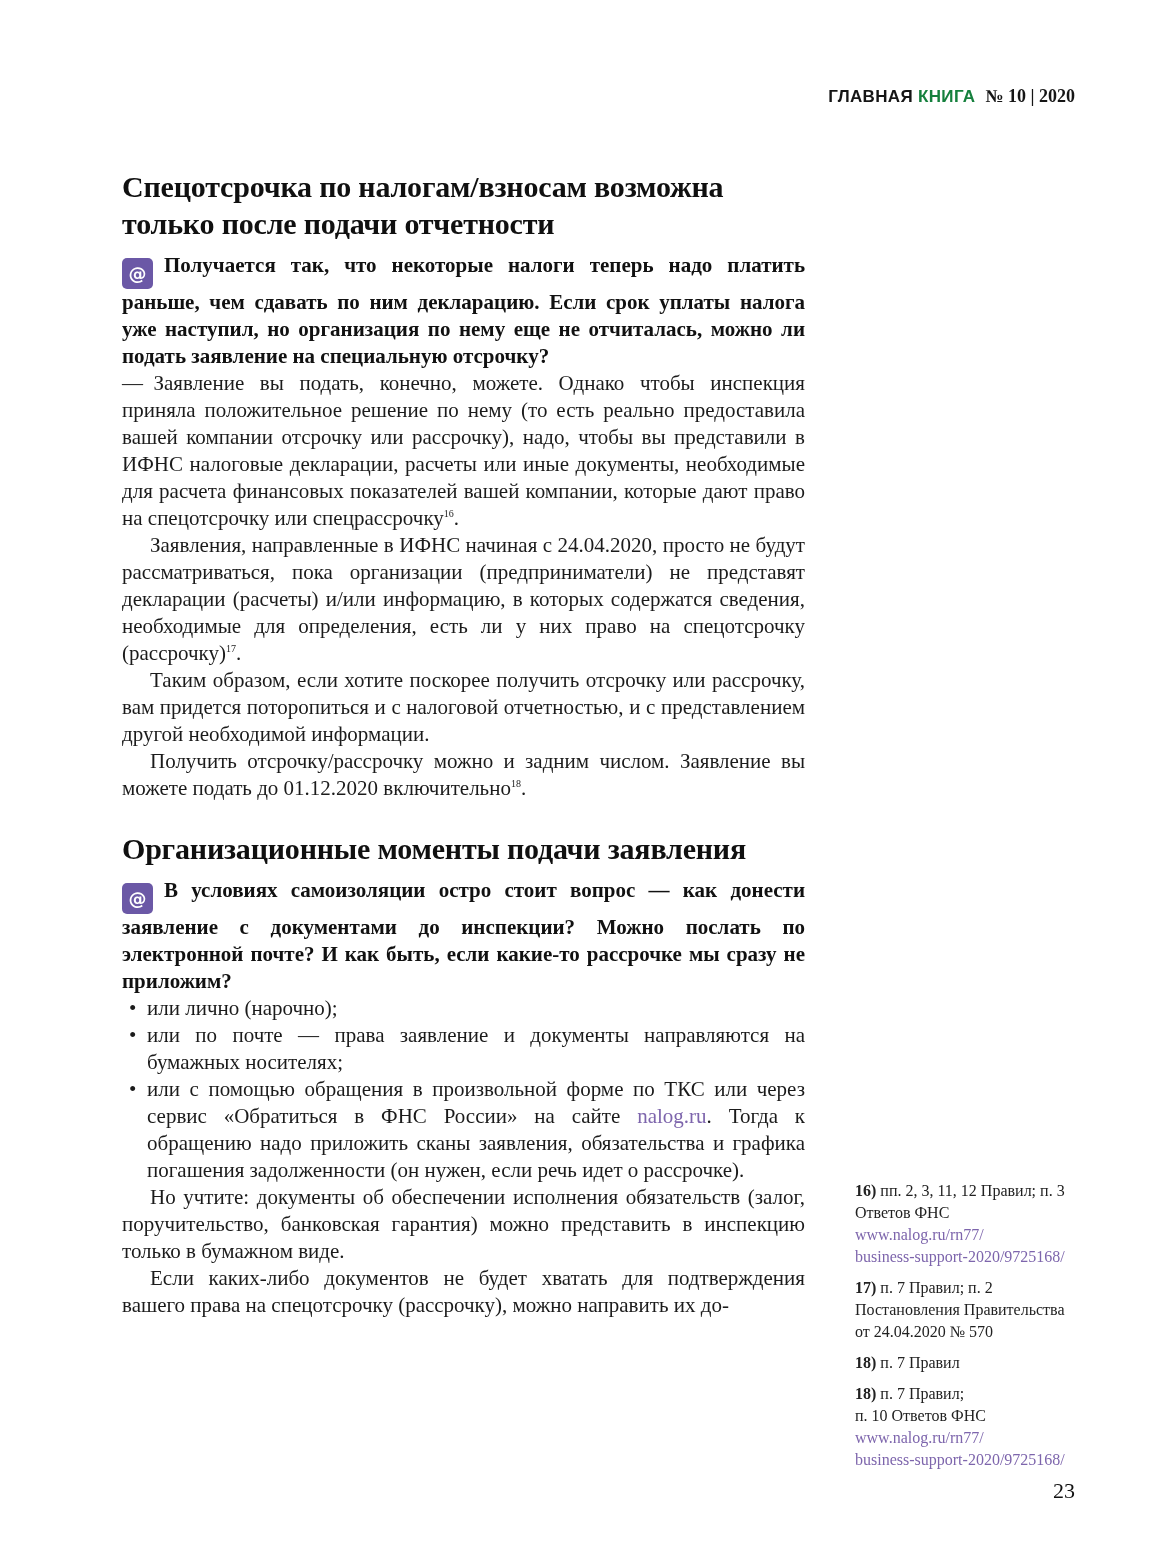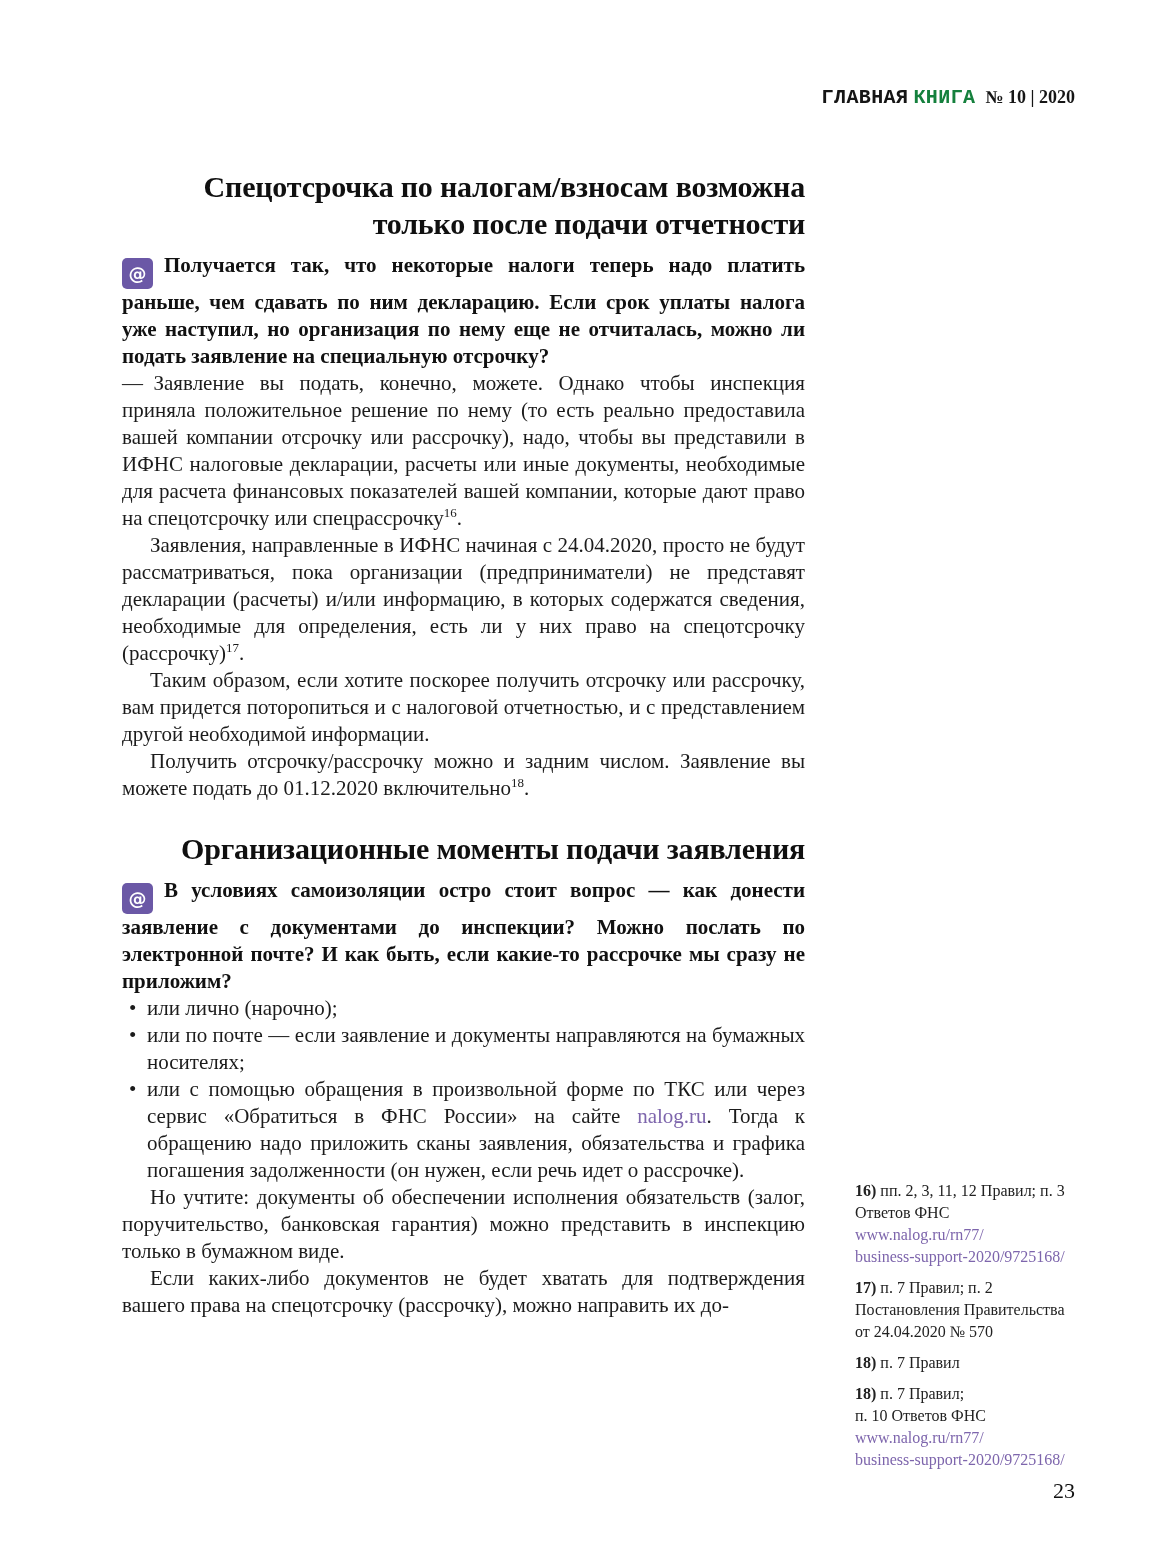--- a/index.html
+++ b/index.html
@@ -6,56 +6,56 @@
   .page {
     position:relative; width:1163px; height:1559px; background:#ffffff;
     font-family:"Liberation Serif", serif; color:#1b1b1b; overflow:hidden;
   }
   
   .header {
     position:absolute; top:86px; left:0; width:1075px;
     text-align:right; white-space:nowrap;
   }
   .brand {
-    font-family:Liberation Mono, monospace; font-weight:bold;
-    font-size:20px; letter-spacing:.02em; color:#151515;
+    font-family:Liberation Sans, sans-serif; font-weight:bold;
+    font-size:17px; letter-spacing:.02em; color:#151515;
   }
   .brand.kniga { color:#15803d; margin-left:1px; }
   .issue {
     font-family:"Liberation Serif", serif; font-weight:bold;
     font-size:18px; color:#151515; margin-left:6px;
   }
   
   .main { position:absolute; left:122px; top:168px; width:683px; }
   .sec-title {
     margin:0; font-size:30px; line-height:37px; font-weight:bold;
     color:#101010; letter-spacing:-0.2px;
   }
-  .sec-title .block { display:block;text-align:right; }
+  .sec-title .block { display:block; }
   .sec-title.second { margin-top:28px; }
   .qa { margin-top:10px; }
   .question {
     margin:0; font-weight:bold; font-size:21px; line-height:27px;
     text-align:justify; color:#111;
   }
   .at-icon {
     display:inline-flex; width:31px; height:31px; box-sizing:border-box;
     background:#6B58A6; color:#ffffff; border-radius:5px;
     align-items:center; justify-content:center;
     font-family:"DejaVu Sans", sans-serif; font-size:18px; font-weight:bold;
     margin-right:11px; vertical-align:-8px;
   }
   .para {
     margin:0; font-size:21px; line-height:27px; text-align:justify; color:#1b1b1b;
   }
   .para.indent { text-indent:28px; }
   .para.dash   { text-indent:0; }
   .para.bullet { text-indent:0; padding-left:25px; position:relative; }
   .para.bullet::before { content:"\2022"; position:absolute; left:7px; top:0; }
-  sup.ref { font-size:13px; line-height:0; vertical-align:super; }
+  sup.ref { font-size:10px; line-height:0; vertical-align:super; }
   .link { color:#7D65AC; cursor:pointer; }
   
   .sidebar {
     position:absolute; left:855px; top:1180px; width:250px;
     font-size:16px; line-height:22px; color:#222;
   }
   .footnote { margin-bottom:9px; }
   .fn-num { font-weight:bold; }
   .fn-line.link { color:#7D65AC; }
   
@@ -93,21 +93,21 @@
     </div>
 
     <h2 class="sec-title second">
       <span class="block">Организационные моменты подачи заявления</span>
     </h2>
 
     <div class="qa">
       <p class="question"><span class="at-icon">@</span><span>В условиях самоизоляции остро стоит вопрос — как донести заявление с документами до инспекции? Можно послать по электронной почте? И как быть, если какие-то рассрочке мы сразу не приложим?</span></p>
       <div>
           <p class="para bullet">или лично (нарочно);</p>
-          <p class="para bullet">или по почте — если заявление и документы направляются на бумажных носителях;</p>
+          <p class="para bullet">или по почте — права заявление и документы направляются на бумажных носителях;</p>
           <p class="para bullet">или с помощью обращения в произвольной форме по ТКС или через сервис «Обратиться в ФНС России» на сайте <span class="link">nalog.ru</span>. Тогда к обращению надо приложить сканы заявления, обязательства и графика погашения задолженности (он нужен, если речь идет о рассрочке).</p>
           <p class="para indent">Но учтите: документы об обеспечении исполнения обязательств (залог, поручительство, банковская гарантия) можно представить в инспекцию только в бумажном виде.</p>
           <p class="para indent">Если каких-либо документов не будет хватать для подтверждения вашего права на спецотсрочку (рассрочку), можно направить их до-</p>
         </div>
     </div>
 
   </div>
 
   <aside class="sidebar">
       <div class="footnote">

